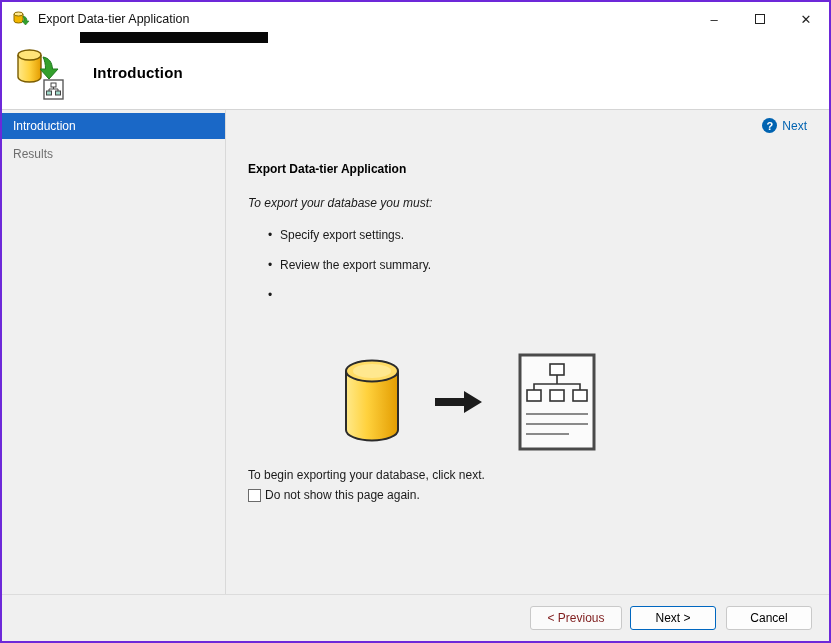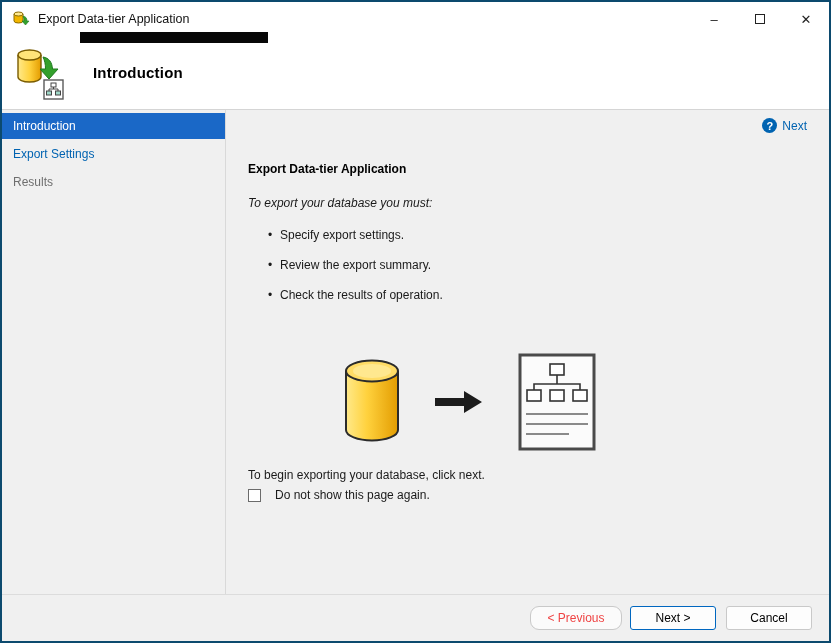--- a/index.html
+++ b/index.html
@@ -1,21 +1,21 @@
 <!DOCTYPE html>
 <html style="--accent-blue: #1a68c7; --link-blue: #0063b1; --disabled-text: #6e6e6e; --next-border: #0067c0; --surface-gray: #f0f0f0;"><head>
 <meta charset="utf-8">
 <style>
   * { box-sizing: border-box; margin: 0; padding: 0; }
   html, body { width: 831px; height: 643px; overflow: hidden; }
   body { font-family: "Liberation Sans", sans-serif; font-size: 12px; color: #1a1a1a; background: #9c9c9c; }
 
   .window {
     width: 831px; height: 643px;
-    border: 2px solid #0c4a6e;
+    border: 2px solid #6d28d9;
     background: #f0f0f0;
     display: flex; flex-direction: column;
     position: relative;
   }
 
   
   .titlebar {
     height: 34px; background: #ffffff;
     display: flex; align-items: center;
     padding-left: 10px; flex: 0 0 auto;
@@ -68,37 +68,37 @@
   .intro-text { margin-top: 20px; max-width: 545px; line-height: 1.5; }
   .must-label { margin-top: 20px; font-style: italic; }
   .bullet-list { list-style: none; margin-top: 18px; }
   .bullet-list li { display: flex; margin-bottom: 16px; }
   .bullet-dot { width: 16px; text-align: center; margin-left: 14px; margin-right: 2px; }
 
   .graphic { margin: 50px 0 0 95px; display: flex; align-items: center; gap: 34px; height: 100px; }
   .graphic svg { display: block; }
 
   .begin-text { margin-top: 16px; }
-  .checkbox-row { margin-top: 6px; display: flex; align-items: center; gap: 14px; cursor: default; }
+  .checkbox-row { margin-top: 6px; display: flex; align-items: center; gap: 4px; cursor: default; }
   .checkbox-box { width: 13px; height: 13px; background: #fff; border: 1px solid #6b6b6b; display: inline-block; }
 
   
   .footer {
     height: 47px; flex: 0 0 auto; background: #f0f0f0;
     border-top: 1px solid #dcdcdc;
     display: flex; align-items: center; justify-content: flex-end;
     gap: 8px; padding-right: 17px;
   }
   .btn {
     height: 24px; min-width: 86px; padding: 0 12px;
     background: #fdfdfd; border: 1px solid #c9c9c9; border-radius: 3px;
     font-family: "Liberation Sans", sans-serif; font-size: 12px; color: #000000; cursor: default;
   }
   .btn.primary { border: 1px solid var(--next-border, #0067c0); }
-  .btn.disabled { color: #ef4444; background: #fbfbfb; border-radius: 9px; }
+  .btn.disabled { color: #7f1d1d; background: #fbfbfb; }
 </style>
 </head>
 <body>
 
 <div class="window">
 
   <div class="titlebar">
     <span class="app-icon">
       <svg width="18" height="18" viewBox="0 0 18 18">
         <path d="M2 4 V11 A4.5 2 0 0 0 11 11 V4" fill="#f2b600" stroke="#8a6a00" stroke-width="1"></path>
@@ -138,21 +138,20 @@
         <path d="M38.5 41 v2 M34 45 v-2 h9 v2" fill="none" stroke="#444" stroke-width="1"></path>
       </svg>
     </span>
     <h1>Introduction</h1>
   </div>
 
   <div class="wiz-body">
 
     <nav class="sidebar">
       <div class="nav-item active">Introduction</div>
-      <div class="nav-item link">Export Settings</div>
       <div class="nav-item dim">Results</div>
     </nav>
 
     <main class="content">
       <div class="help-row">
         <a class="help-link">
           <span class="help-badge">?</span>
           <span>Next</span>
         </a>
       </div>
@@ -166,21 +165,20 @@
         <li>
           <span class="bullet-dot">•</span>
           <span>Specify export settings.</span>
         </li>
         <li>
           <span class="bullet-dot">•</span>
           <span>Review the export summary.</span>
         </li>
         <li>
           <span class="bullet-dot">•</span>
-          <span>Check the results of operation.</span>
         </li>
       </ul>
 
       <div class="graphic">
         <svg width="58" height="86" viewBox="0 0 58 86">
           <defs>
             <linearGradient id="cylbig" x1="0" y1="0" x2="1" y2="0">
               <stop offset="0" stop-color="#ffe98a"></stop>
               <stop offset="0.4" stop-color="#ffd23e"></stop>
               <stop offset="1" stop-color="#e39c00"></stop>

